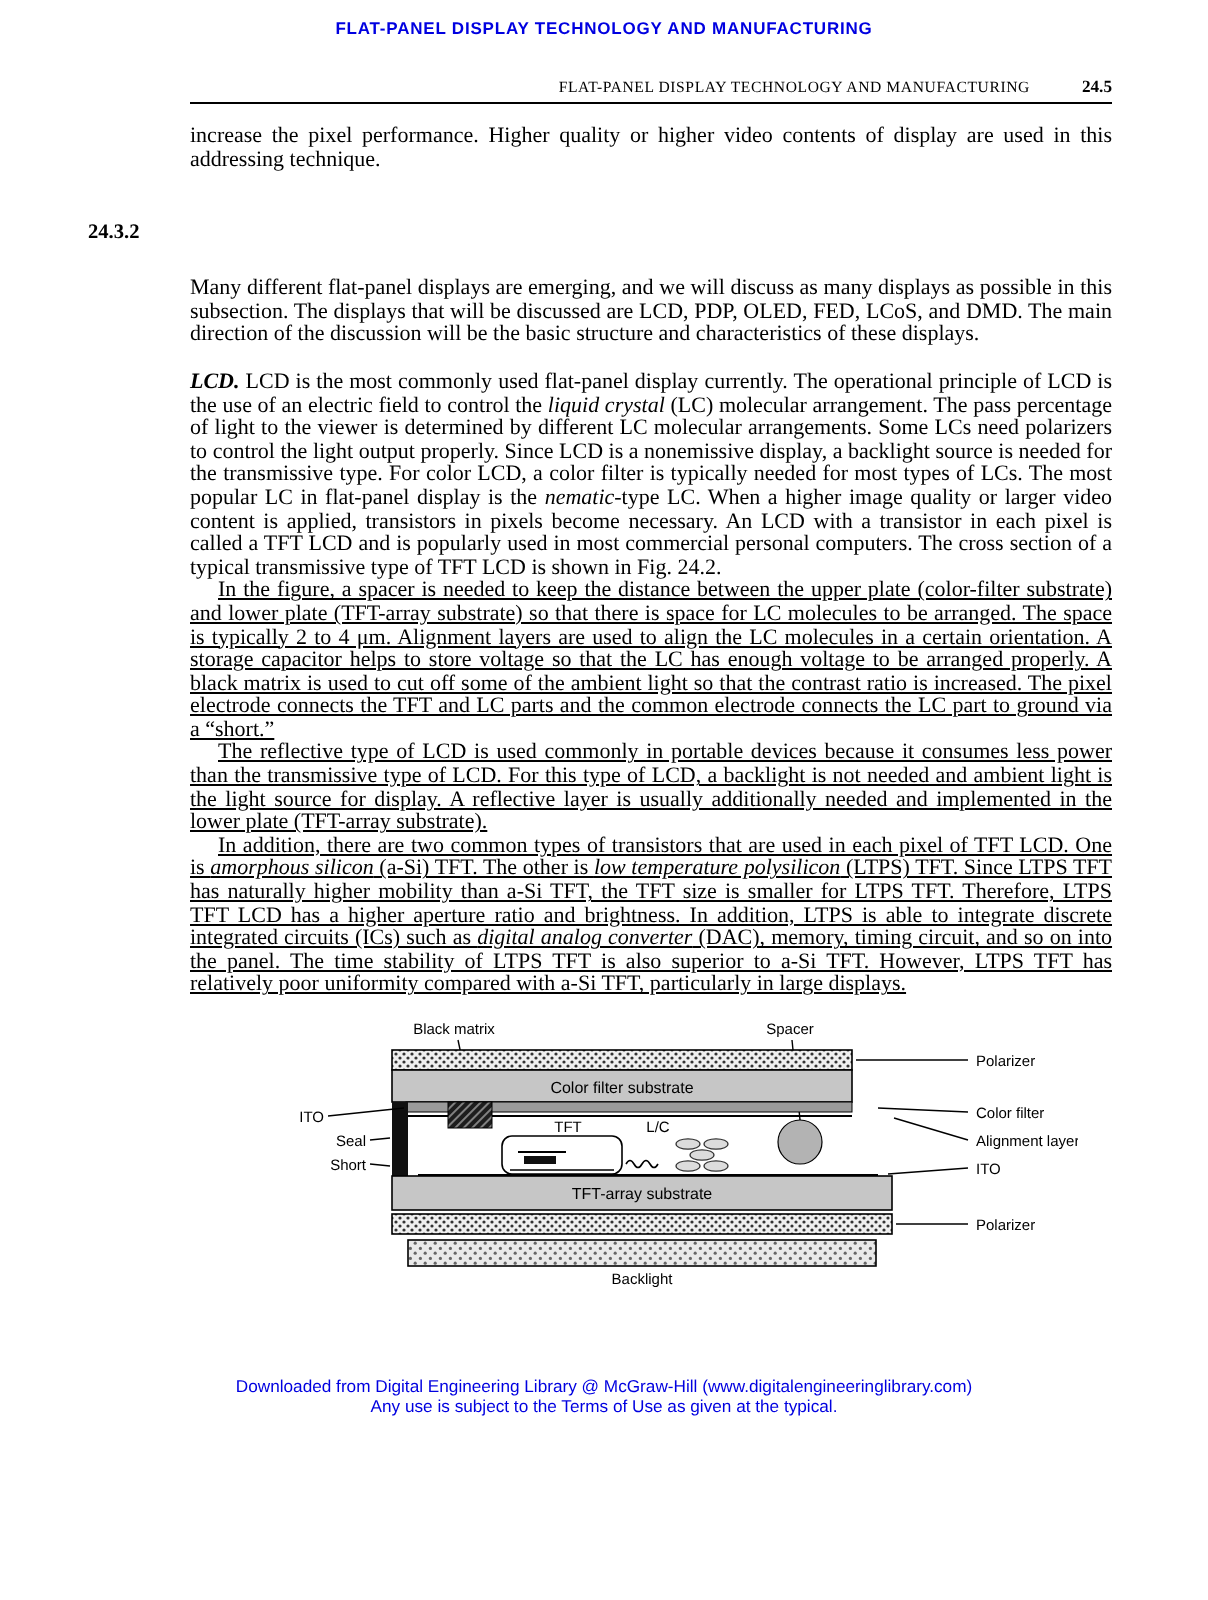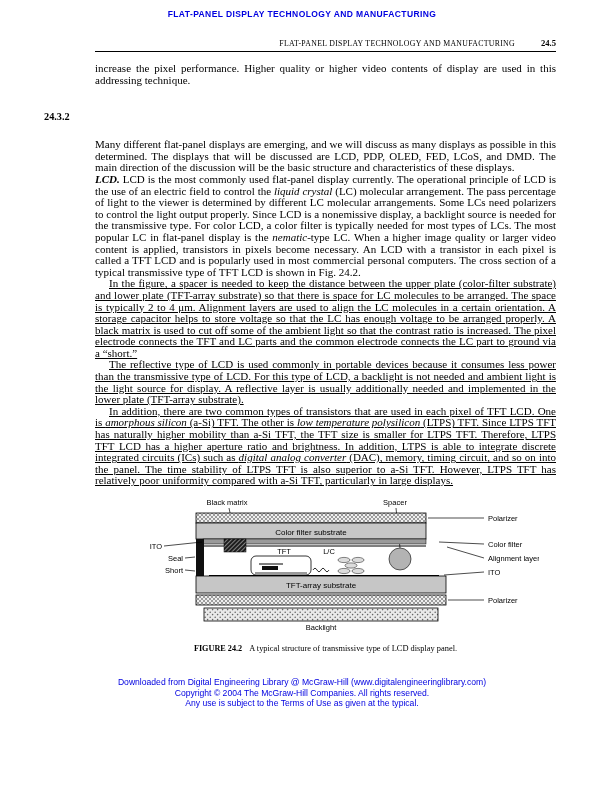--- a/index.html
+++ b/index.html
@@ -16,21 +16,21 @@
   .page-header {
     position:absolute; top:38px; left:95px; right:48px;
     display:flex; justify-content:flex-end; align-items:baseline; gap:14px;
     font-size:7.8px; letter-spacing:0.3px;
   }
   .page-number { font-weight:bold; font-size:8.6px; letter-spacing:0;margin-left:12px; }
   .header-rule { position:absolute; top:51px; left:95px; right:48px; border-top:1px solid #000; }
   .content { position:absolute; top:63px; left:95px; width:461px; }
   .para { font-size:11px; line-height:11.6px; text-align:justify; }
   .para.indent { text-indent:14px;text-decoration:underline; }
-  .para.lcd-para { }
+  .para.lcd-para { margin-top:12px; }
   .section-heading {
     display:flex; margin-left:-51px; margin-top:25px; margin-bottom:16px;
     font-size:10.3px; font-weight:bold; line-height:12px;
   }
   .section-number { width:51px; flex:0 0 51px; }
   .figure { margin-top:9px; }
   .diagram { display:block; margin-left:4px; }
   .fig-label, .fig-bar-label { font-family:"Liberation Sans", sans-serif; font-size:7.5px; fill:#000; }
   .fig-bar-label { font-size:8px; }
   .leader { stroke:#000; stroke-width:0.7; }
@@ -55,21 +55,21 @@
   </div>
   <div class="header-rule"></div>
 
   <div class="content">
     <p class="para">increase the pixel performance. Higher quality or higher video contents of display are used in this addressing technique.</p>
 
     <h2 class="section-heading">
       <span class="section-number">24.3.2</span>
     </h2>
 
-    <p class="para"><span>Many different flat-panel displays are emerging, and we will discuss as many displays as possible in this determined. The displays that will be discussed are LCD, PDP, OLED, FED, LCoS, and DMD. The main direction of the discussion will be the basic structure and characteristics of these displays.</span></p>
+    <p class="para"><span>Many different flat-panel displays are emerging, and we will discuss as many displays as possible in this subsection. The displays that will be discussed are LCD, PDP, OLED, FED, LCoS, and DMD. The main direction of the discussion will be the basic structure and characteristics of these displays.</span></p>
     <p class="para lcd-para"><span style="font-style: italic; font-weight: bold;">LCD.</span><span>  LCD is the most commonly used flat-panel display currently. The operational principle of LCD is the use of an electric field to control the </span><span style="font-style: italic;">liquid crystal</span><span> (LC) molecular arrangement. The pass percentage of light to the viewer is determined by different LC molecular arrangements. Some LCs need polarizers to control the light output properly. Since LCD is a nonemissive display, a backlight source is needed for the transmissive type. For color LCD, a color filter is typically needed for most types of LCs. The most popular LC in flat-panel display is the </span><span style="font-style: italic;">nematic</span><span>-type LC. When a higher image quality or larger video content is applied, transistors in pixels become necessary. An LCD with a transistor in each pixel is called a TFT LCD and is popularly used in most commercial personal computers. The cross section of a typical transmissive type of TFT LCD is shown in Fig. 24.2.</span></p>
     <p class="para indent"><span>In the figure, a spacer is needed to keep the distance between the upper plate (color-filter substrate) and lower plate (TFT-array substrate) so that there is space for LC molecules to be arranged. The space is typically 2 to 4 μm. Alignment layers are used to align the LC molecules in a certain orientation. A storage capacitor helps to store voltage so that the LC has enough voltage to be arranged properly. A black matrix is used to cut off some of the ambient light so that the contrast ratio is increased. The pixel electrode connects the TFT and LC parts and the common electrode connects the LC part to ground via a “short.”</span></p>
     <p class="para indent"><span>The reflective type of LCD is used commonly in portable devices because it consumes less power than the transmissive type of LCD. For this type of LCD, a backlight is not needed and ambient light is the light source for display. A reflective layer is usually additionally needed and implemented in the lower plate (TFT-array substrate).</span></p>
     <p class="para indent"><span>In addition, there are two common types of transistors that are used in each pixel of TFT LCD. One is </span><span style="font-style: italic;">amorphous silicon</span><span> (a-Si) TFT. The other is </span><span style="font-style: italic;">low temperature polysilicon</span><span> (LTPS) TFT. Since LTPS TFT has naturally higher mobility than a-Si TFT, the TFT size is smaller for LTPS TFT. Therefore, LTPS TFT LCD has a higher aperture ratio and brightness. In addition, LTPS is able to integrate discrete integrated circuits (ICs) such as </span><span style="font-style: italic;">digital analog converter</span><span> (DAC), memory, timing circuit, and so on into the panel. The time stability of LTPS TFT is also superior to a-Si TFT. However, LTPS TFT has relatively poor uniformity compared with a-Si TFT, particularly in large displays.</span></p>
 
     <figure class="figure">
       <svg class="diagram" viewBox="0 0 440 140" width="440" height="140" xmlns="http://www.w3.org/2000/svg">
         <defs>
           <pattern id="pol-dots" width="4" height="4" patternUnits="userSpaceOnUse">
             <rect width="4" height="4" fill="#efefef"></rect>
@@ -144,25 +144,21 @@
         <text class="fig-bar-label" x="222" y="91.5" text-anchor="middle">TFT-array substrate</text>
 
         <rect x="97" y="99" width="250" height="10" fill="url(#pol-dots)" stroke="#000" stroke-width="0.8"></rect>
         <line class="leader" x1="349" y1="104" x2="385" y2="104"></line>
         <text class="fig-label" x="389" y="107">Polarizer</text>
 
         <rect x="105" y="112" width="234" height="13" fill="url(#bl-dots)" stroke="#000" stroke-width="0.8"></rect>
         <text class="fig-label" x="222" y="134" text-anchor="middle">Backlight</text>
       </svg>
 
-      <figcaption class="caption">
-        <span class="caption-label">FIGURE 24.2</span><span class="caption-text">A typical structure of transmissive type of LCD display panel.</span>
-      </figcaption>
     </figure>
   </div>
 
   <div class="footer">
     <div class="footer-line">Downloaded from Digital Engineering Library @ McGraw-Hill (www.digitalengineeringlibrary.com)</div>
-    <div class="footer-line">Copyright © 2004 The McGraw-Hill Companies. All rights reserved.</div>
     <div class="footer-line">Any use is subject to the Terms of Use as given at the typical.</div>
   </div>
 
 </div>
 
 </body></html>

